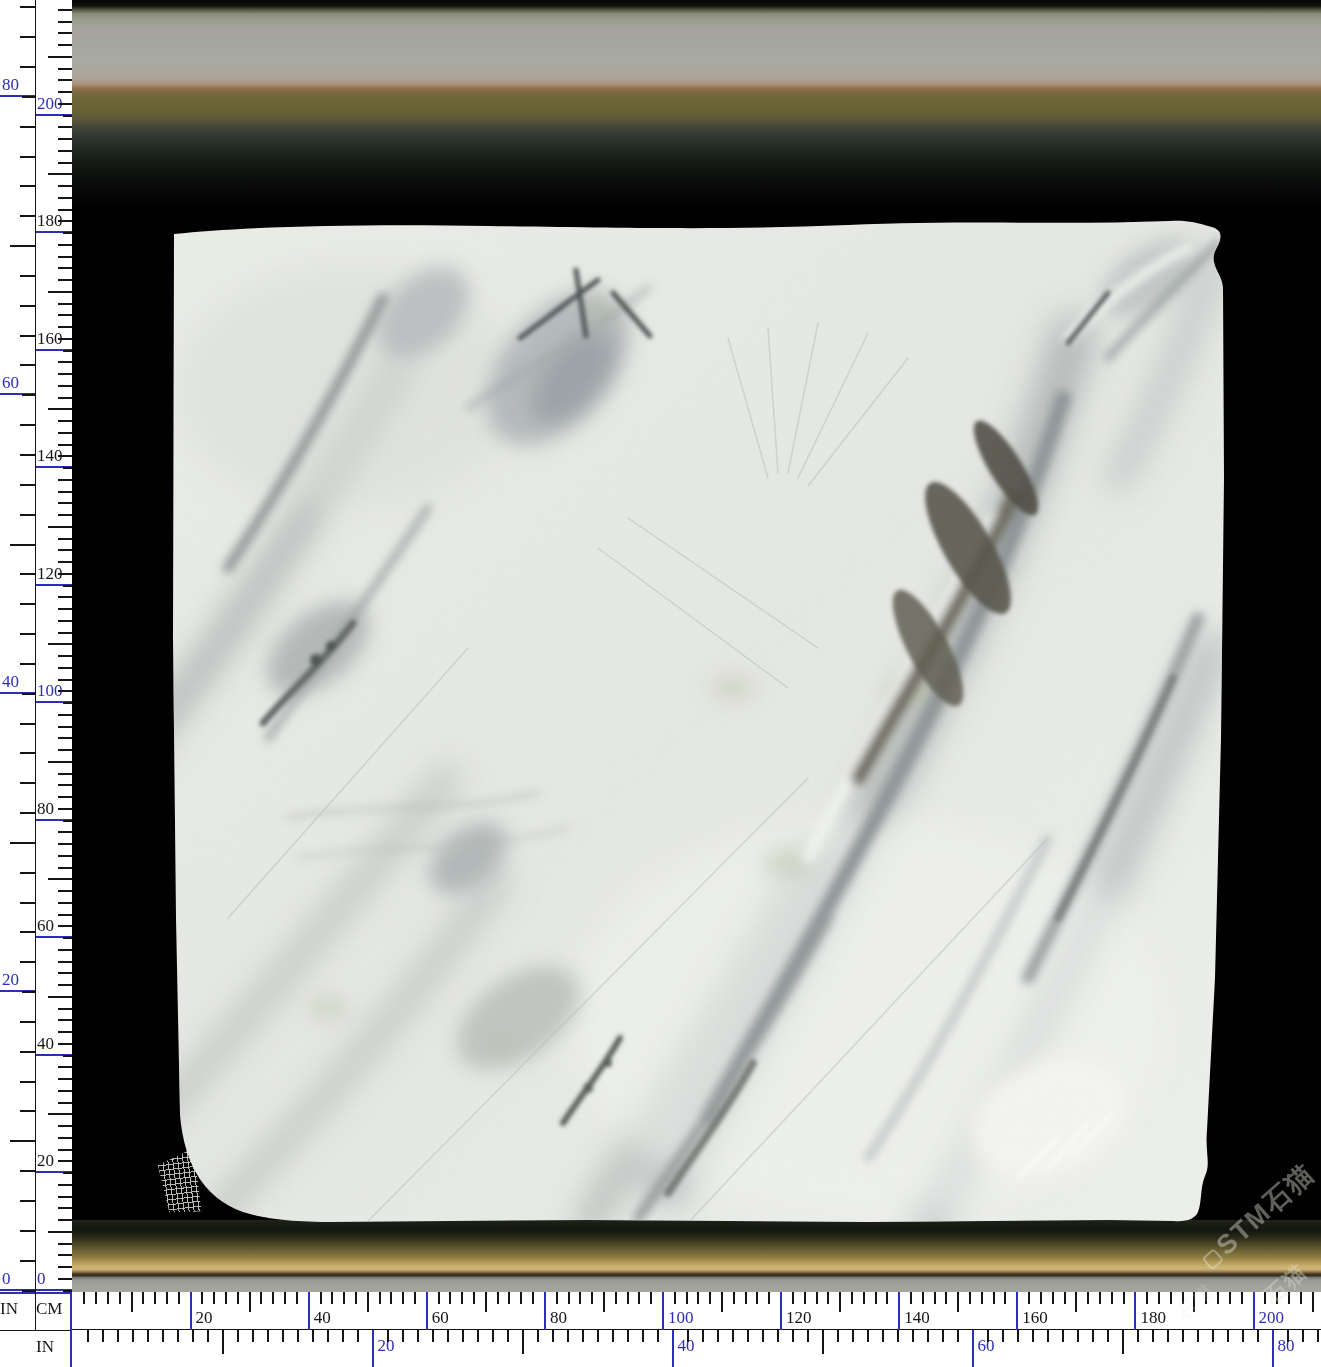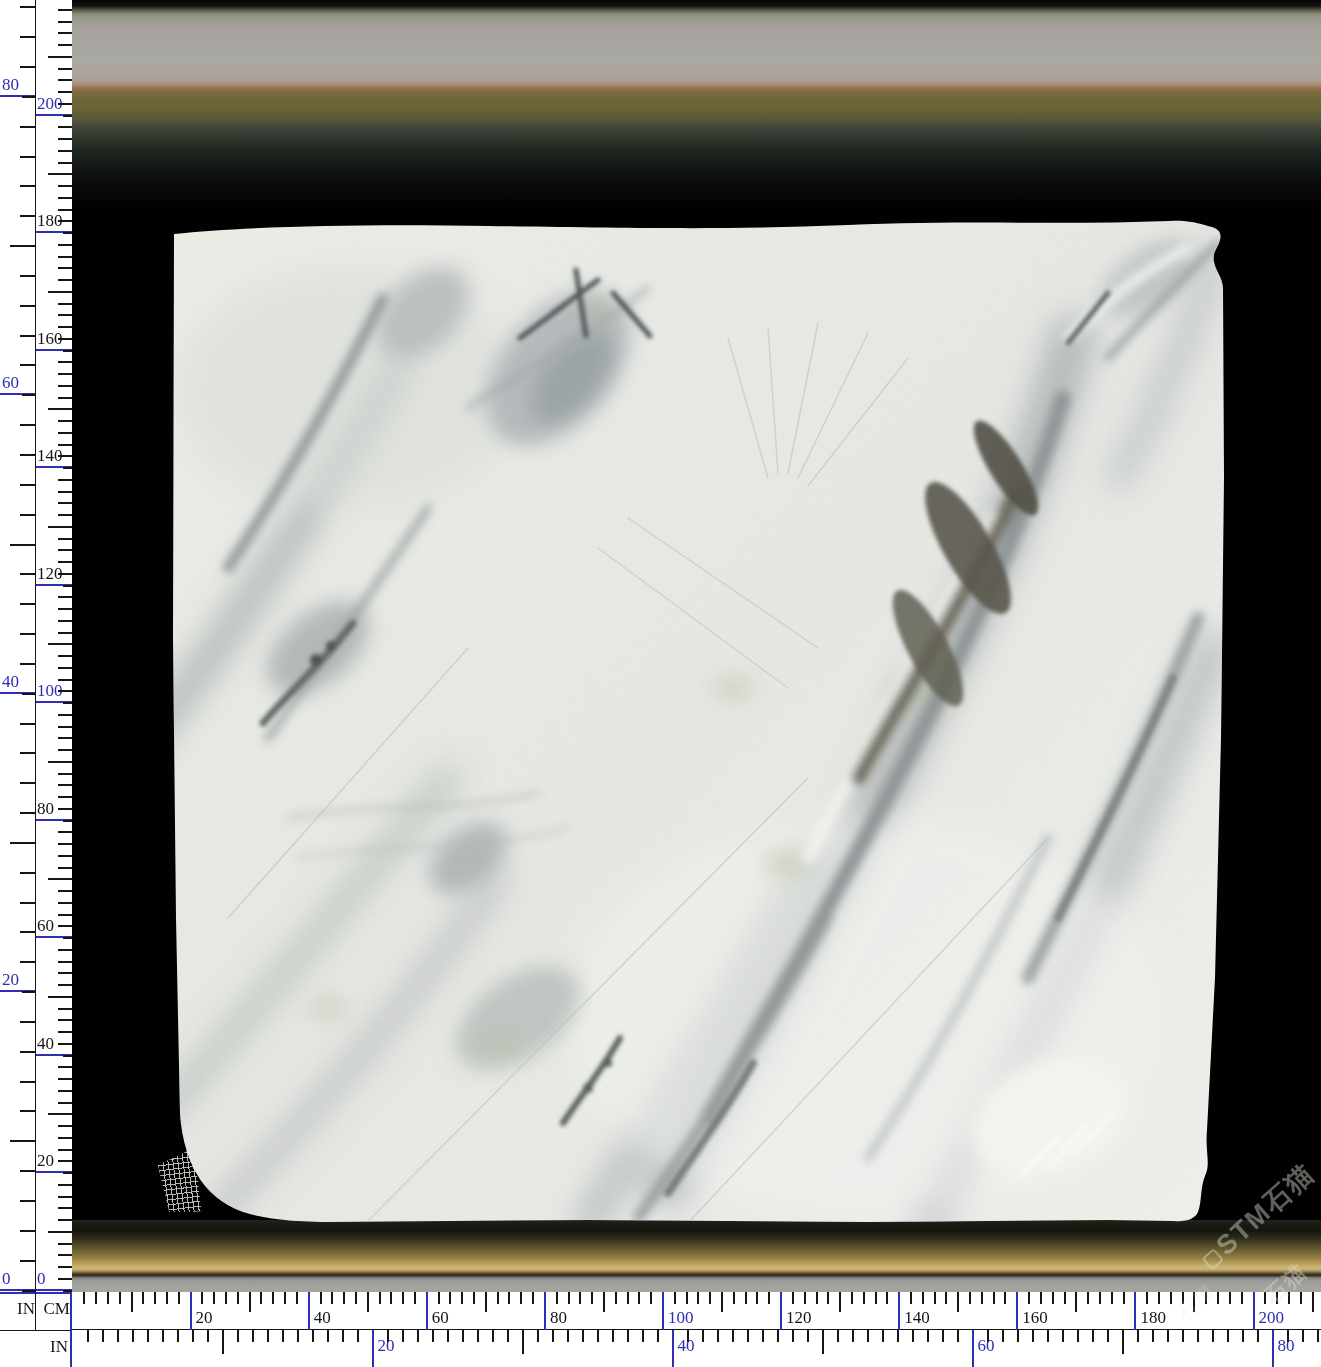--- a/index.html
+++ b/index.html
@@ -26,21 +26,21 @@
     background:
       repeating-linear-gradient(0deg, rgba(238,238,230,.9) 0 1px, transparent 1px 5px),
       repeating-linear-gradient(90deg, rgba(238,238,230,.9) 0 1px, transparent 1px 5px);}
   #slab{position:absolute;left:96px;top:218px;}
   
   #vruler{position:absolute;left:0;top:0;width:72px;height:1292px;background:#fff;}
   #vdiv{position:absolute;left:35px;top:0;width:1px;height:1292px;background:#151515;}
   #hruler{position:absolute;left:72px;top:1292px;width:1249px;height:75px;background:#fff;}
   #hdiv{position:absolute;left:0;top:37px;width:1249px;height:1px;background:#151515;}
   #corner{position:absolute;left:0;top:1292px;width:72px;height:75px;background:#fff;}
-  .unit{position:absolute;font-size:17px;line-height:30px;text-align:right;color:#161616;}
+  .unit{position:absolute;font-size:17px;line-height:30px;text-align:left;color:#161616;}
   
   #wml{position:absolute;left:0;top:0;width:1321px;height:1367px;pointer-events:none;z-index:60;}
   .wm{position:absolute;color:#e2e2d8;font-family:"Liberation Sans",sans-serif;
       letter-spacing:2px;white-space:nowrap;font-weight:bold;}
   .wm-logo{display:inline-block;width:12px;height:12px;border:2px solid currentColor;
       border-radius:4px;margin-right:4px;vertical-align:-1px;}
 </style>
 </head>
 <body>
 

